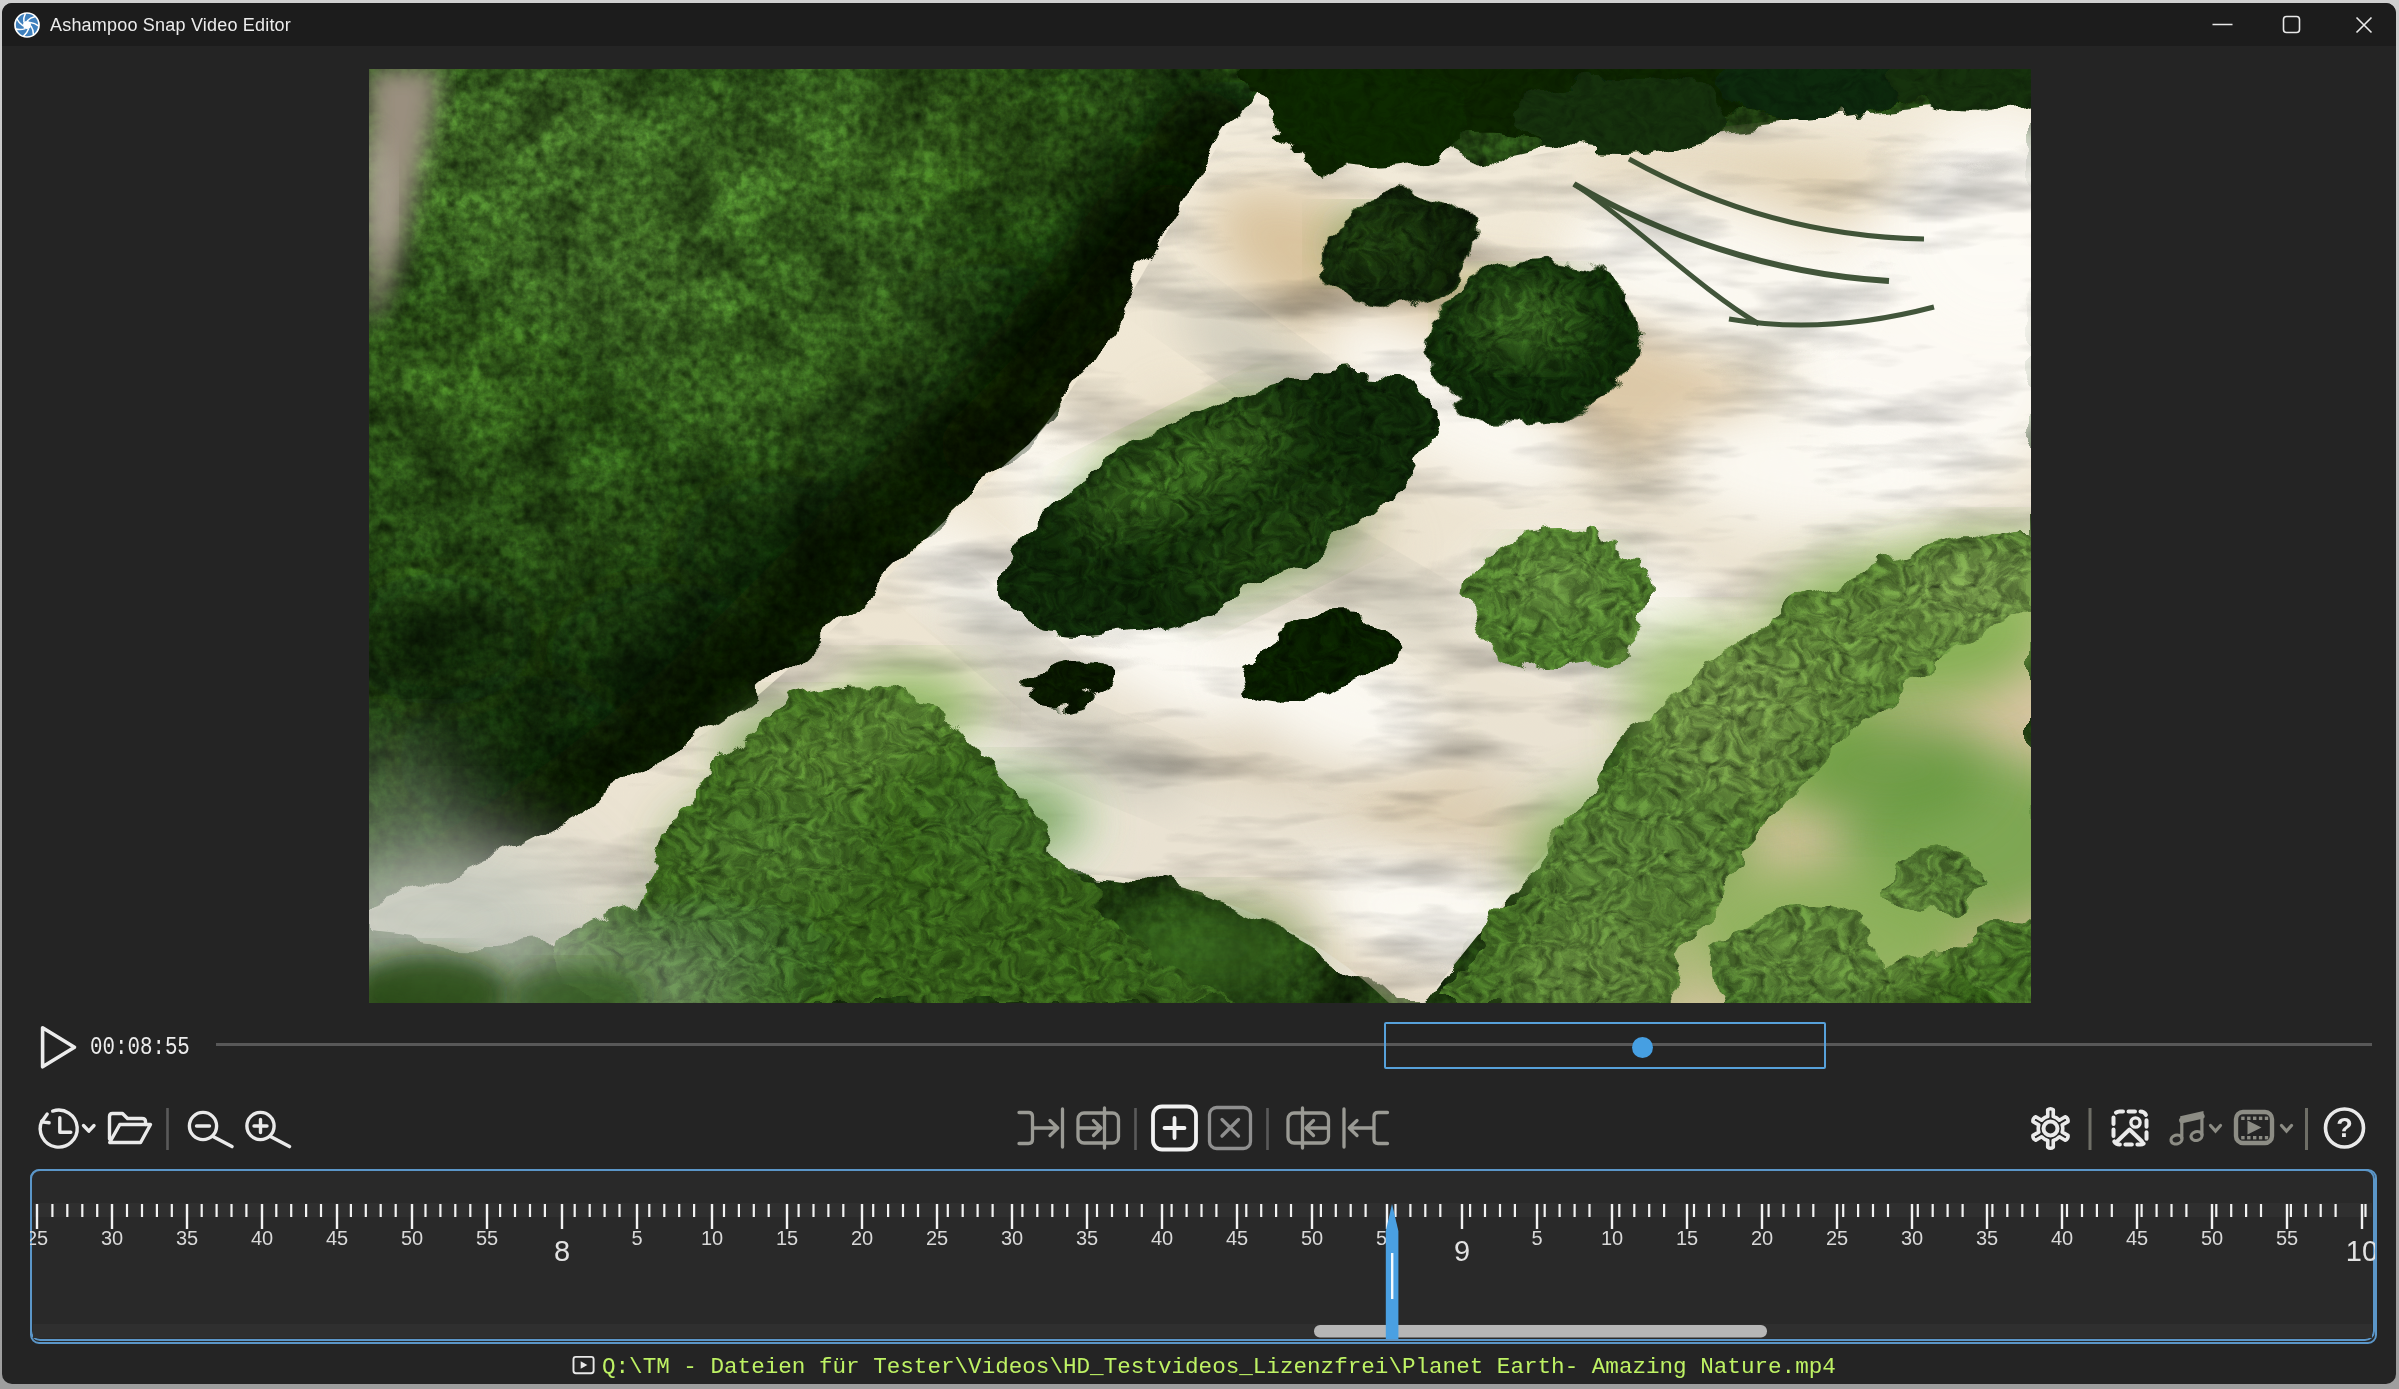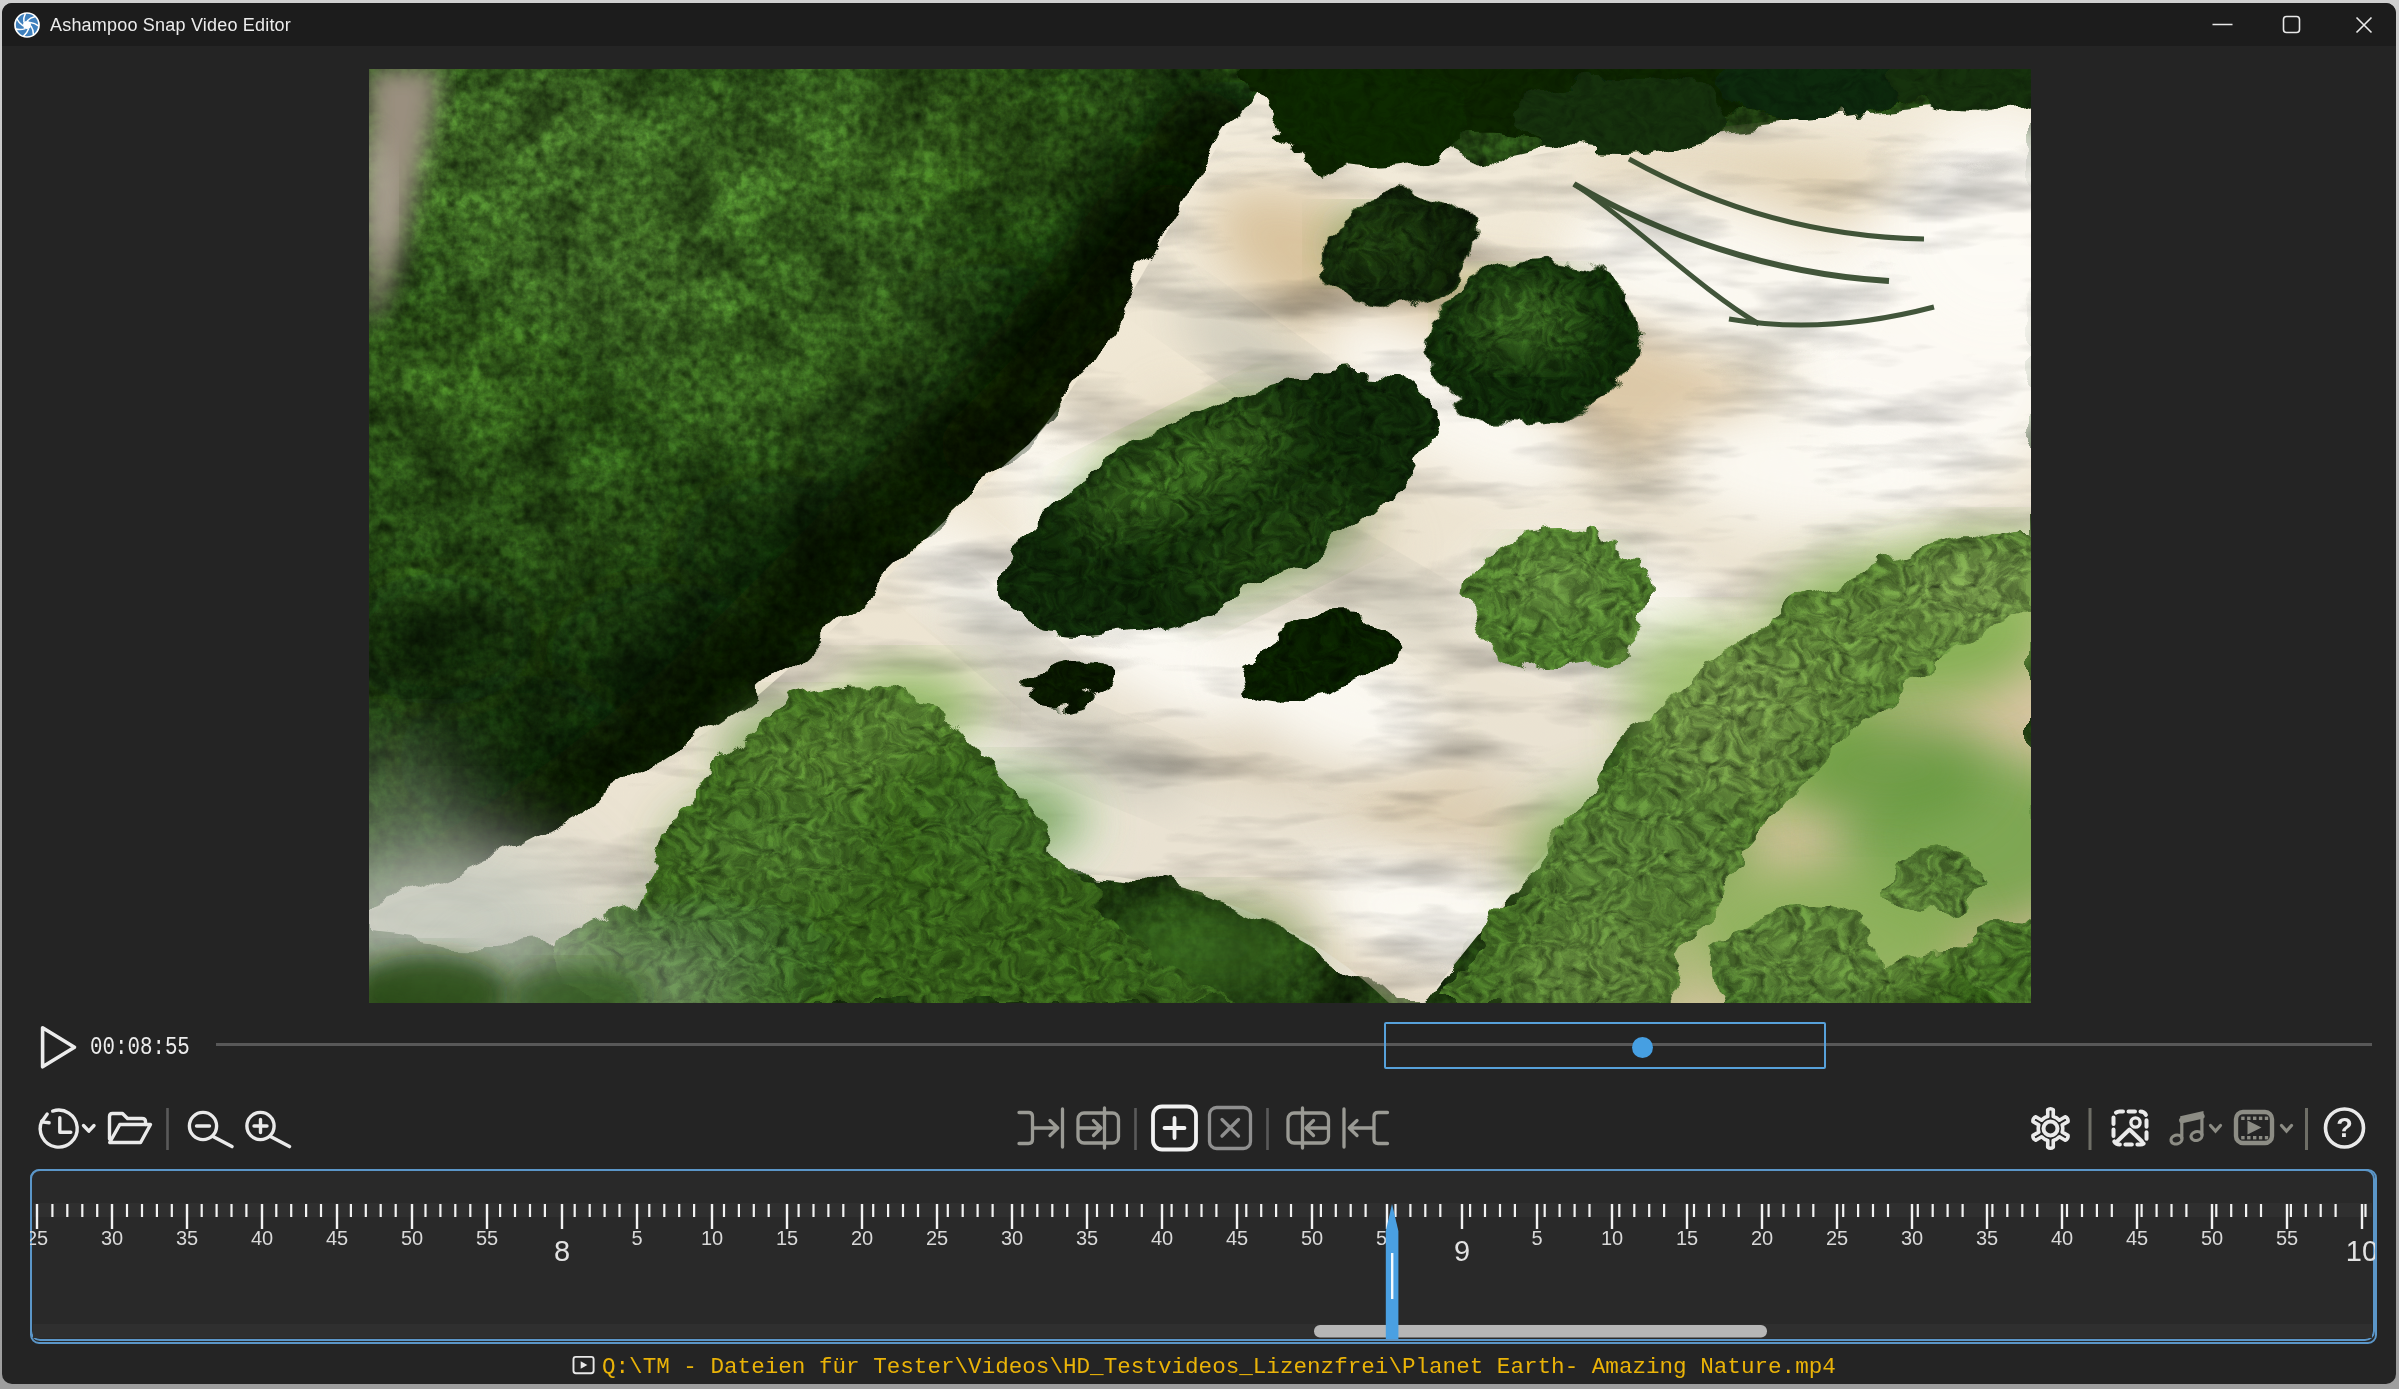--- a/index.html
+++ b/index.html
@@ -399,14 +399,14 @@
       <text x="2332.0" y="92" font-size="29" fill="#e2e2e2" text-anchor="middle">10</text>
       <rect x="1284" y="156" width="453" height="12.5" rx="6" fill="#b6b6b6"></rect>
       <path d="M1362 35 L1368.4 62 L1368.4 170 L1355.8 170 L1355.8 62 Z" fill="#4aa0e2"></path>
       <rect x="1361" y="84" width="2.4" height="46" fill="#ffffff" opacity="0.95"></rect>
     </svg>
 
   <svg class="abs" style="left:570px;top:1351px" width="25" height="23" viewBox="0 0 26 24">
     <rect x="1.5" y="3" width="21" height="17" rx="2.5" fill="none" stroke="#e8e8e8" stroke-width="2"></rect>
     <path d="M9 7.5 L16 11.5 L9 15.5 Z" fill="#e8e8e8"></path>
   </svg>
-  <div class="abs mono" style="left:600px;top:1351px;font-size:22.6px;color:#eab308;">Q:\TM - Dateien für Tester\Videos\HD_Testvideos_Lizenzfrei\Planet Earth- Amazing Nature.mp4</div>
+  <div class="abs mono" style="left:600px;top:1351px;font-size:22.6px;color:#bef264;">Q:\TM - Dateien für Tester\Videos\HD_Testvideos_Lizenzfrei\Planet Earth- Amazing Nature.mp4</div>
 </div>
 
 </body></html>

